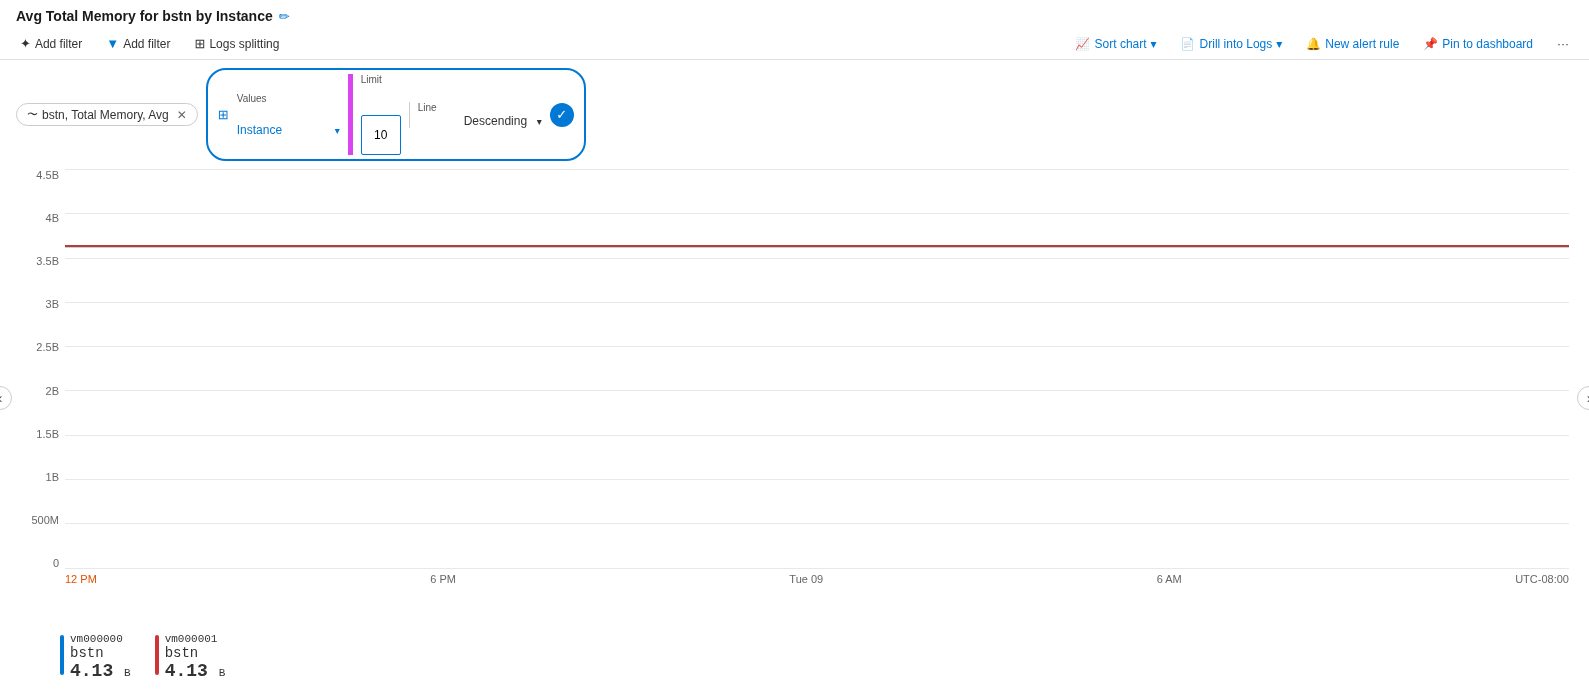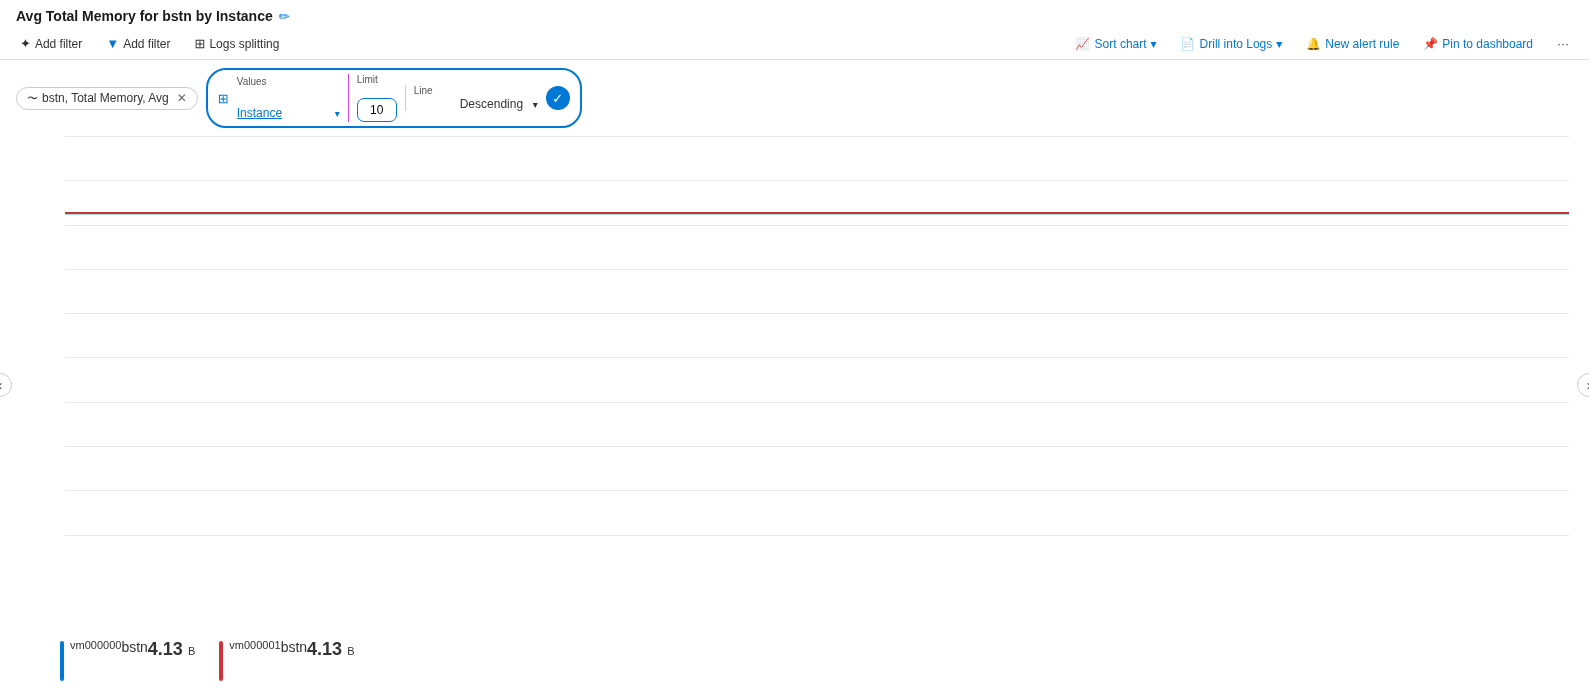--- a/index.html
+++ b/index.html
@@ -18,27 +18,27 @@
     .filter-row { display: flex; align-items: center; gap: 8px; padding: 8px 16px; }
     .filter-chip { display: flex; align-items: center; gap: 4px; background: #fff; border: 1px solid #ccc; border-radius: 16px; padding: 3px 10px; font-size: 12px; }
     .filter-chip .chip-icon { color: #333; font-size: 11px; }
     .filter-chip .chip-text { font-size: 12px; }
     .filter-chip .chip-close { cursor: pointer; color: #666; font-size: 12px; margin-left: 4px; }
 
     .split-control { display: flex; align-items: center; gap: 0; border: 2px solid #0078d4; border-radius: 20px; padding: 4px 10px; background: #fff; }
     .split-icon { color: #0078d4; font-size: 13px; margin-right: 8px; }
     .split-group { display: flex; flex-direction: column; gap: 19px; }
     .split-label { font-size: 10px; color: #555; }
-    .split-select { border: none; outline: none; font-size: 12px; color: #0078d4; background: transparent; appearance: none; padding-right: 14px; cursor: pointer; text-decoration: underline; }
+    .split-select { border: none; outline: none; font-size: 12px; color: #0078d4; background: transparent; appearance: none; padding-right: 14px; cursor: pointer; }
     .split-select-wrapper { position: relative; }
     .split-select-wrapper::after { content: '▾'; position: absolute; right: 0; top: 50%; transform: translateY(-50%); font-size: 10px; color: #0078d4; pointer-events: none; }
 
-    .limit-group { display: flex; flex-direction: column; gap: 13px; border-left: 1px solid #d946ef; margin-left: 8px; padding-left: 8px; }
+    .limit-group { display: flex; flex-direction: column; gap: 13px; border-left: 5px solid #d946ef; margin-left: 8px; padding-left: 8px; }
     .limit-label { font-size: 10px; color: #555; }
-    .limit-input { border: 1px solid #0078d4; border-radius: 7px; width: 40px; font-size: 12px; padding: 4px 4px; text-align: center; }
+    .limit-input { border: 1px solid #0078d4; border-radius: 2px; width: 40px; font-size: 12px; padding: 12px 4px; text-align: center; margin-top: 17px; }
 
     .sort-group { display: flex; flex-direction: column; gap: 1px; border-left: 1px solid #ccc; margin-left: 8px; padding-left: 8px; }
     .sort-label { font-size: 10px; color: #555; }
     .sort-select-wrapper { position: relative; margin-left: 46px; }
     .sort-select { border: none; outline: none; font-size: 12px; color: #333; background: transparent; appearance: none; padding-right: 14px; cursor: pointer; }
     .sort-select-wrapper::after { content: '▾'; position: absolute; right: 0; top: 50%; transform: translateY(-50%); font-size: 10px; color: #333; pointer-events: none; }
 
     .confirm-btn { width: 24px; height: 24px; border-radius: 50%; background: #0078d4; border: none; display: flex; align-items: center; justify-content: center; cursor: pointer; margin-left: 8px; color: #fff; font-size: 13px; }
     .chart-container { position: relative; width: 100%; height: 100%; }
 
@@ -52,21 +52,21 @@
     .x-label { font-size: 11px; color: #666; }
     .x-label-red { font-size: 11px; color: #e05000; }
 
     .nav-arrow { position: absolute; top: 50%; transform: translateY(-50%); background: none; border: 1px solid #ccc; border-radius: 50%; width: 24px; height: 24px; display: flex; align-items: center; justify-content: center; cursor: pointer; color: #555; font-size: 14px; z-index: 10; }
     .nav-arrow-left { left: -12px; }
     .nav-arrow-right { right: -12px; }
 
     .legend { display: flex; align-items: flex-start; gap: 24px; padding: 6px 60px 8px 60px; }
     .legend-item { display: flex; align-items: flex-start; gap: 6px; }
     .legend-bar { width: 4px; height: 40px; border-radius: 2px; flex-shrink: 0; margin-top: 2px; }
-    .legend-info { display: flex; flex-direction: row; }
+    .legend-info { display: flex; flex-direction: column; font-family: Liberation Mono, monospace; }
     .legend-name { font-size: 11px; color: #333; }
     .legend-sub { font-size: 14px; color: #333; }
     .legend-value { font-size: 18px; font-weight: 600; color: #333; }
     .legend-unit { font-size: 11px; font-weight: normal; }
 
     .main-layout { display: flex; flex-direction: column; height: 689px; }
   </style>
 </head>
 <body>
 
@@ -159,39 +159,58 @@
       </button>
     </div>
   </div>
 
   <div style="position:relative; flex:1; padding: 0 20px;">
     <button class="nav-arrow nav-arrow-left">‹</button>
     <button class="nav-arrow nav-arrow-right">›</button>
 
     <div class="chart-container" style="height: 430px;">
 
+      <div class="y-axis">
+        <span class="y-label">4.5B</span>
+        <span class="y-label">4B</span>
+        <span class="y-label">3.5B</span>
+        <span class="y-label">3B</span>
+        <span class="y-label">2.5B</span>
+        <span class="y-label">2B</span>
+        <span class="y-label">1.5B</span>
+        <span class="y-label">1B</span>
+        <span class="y-label">500M</span>
+        <span class="y-label">0</span>
+      </div>
 
       <div class="chart-inner">
 
         <div class="grid-line" style="top: 0%;"></div>
         <div class="grid-line" style="top: 11.1%;"></div>
         <div class="grid-line" style="top: 22.2%;"></div>
         <div class="grid-line" style="top: 33.3%;"></div>
         <div class="grid-line" style="top: 44.4%;"></div>
         <div class="grid-line" style="top: 55.5%;"></div>
         <div class="grid-line" style="top: 66.6%;"></div>
         <div class="grid-line" style="top: 77.7%;"></div>
         <div class="grid-line" style="top: 88.8%;"></div>
         <div class="grid-line" style="top: 100%;"></div>
 
         <div style="position:absolute; left:0; right:0; top: 19%; height:2px; background: #c0392b;"></div>
 
         <div style="position:absolute; left:0; right:0; top: 19.5%; height:1.5px; background: #0078d4; opacity:0.3;"></div>
       </div>
 
+      <div class="x-axis">
+        <span class="x-label x-label-red">12 PM</span>
+        <span class="x-label">6 PM</span>
+        <span class="x-label">Tue 09</span>
+        <span class="x-label">6 AM</span>
+        <span class="x-label">UTC-08:00</span>
+      </div>
     </div>
   </div>
 
   <div class="legend">
     <div class="legend-item">
       <div class="legend-bar" style="background:#0078d4;"></div>
       <div class="legend-info">
         <span class="legend-name">vm000000</span>
         <span class="legend-sub">bstn</span>
         <span class="legend-value">

